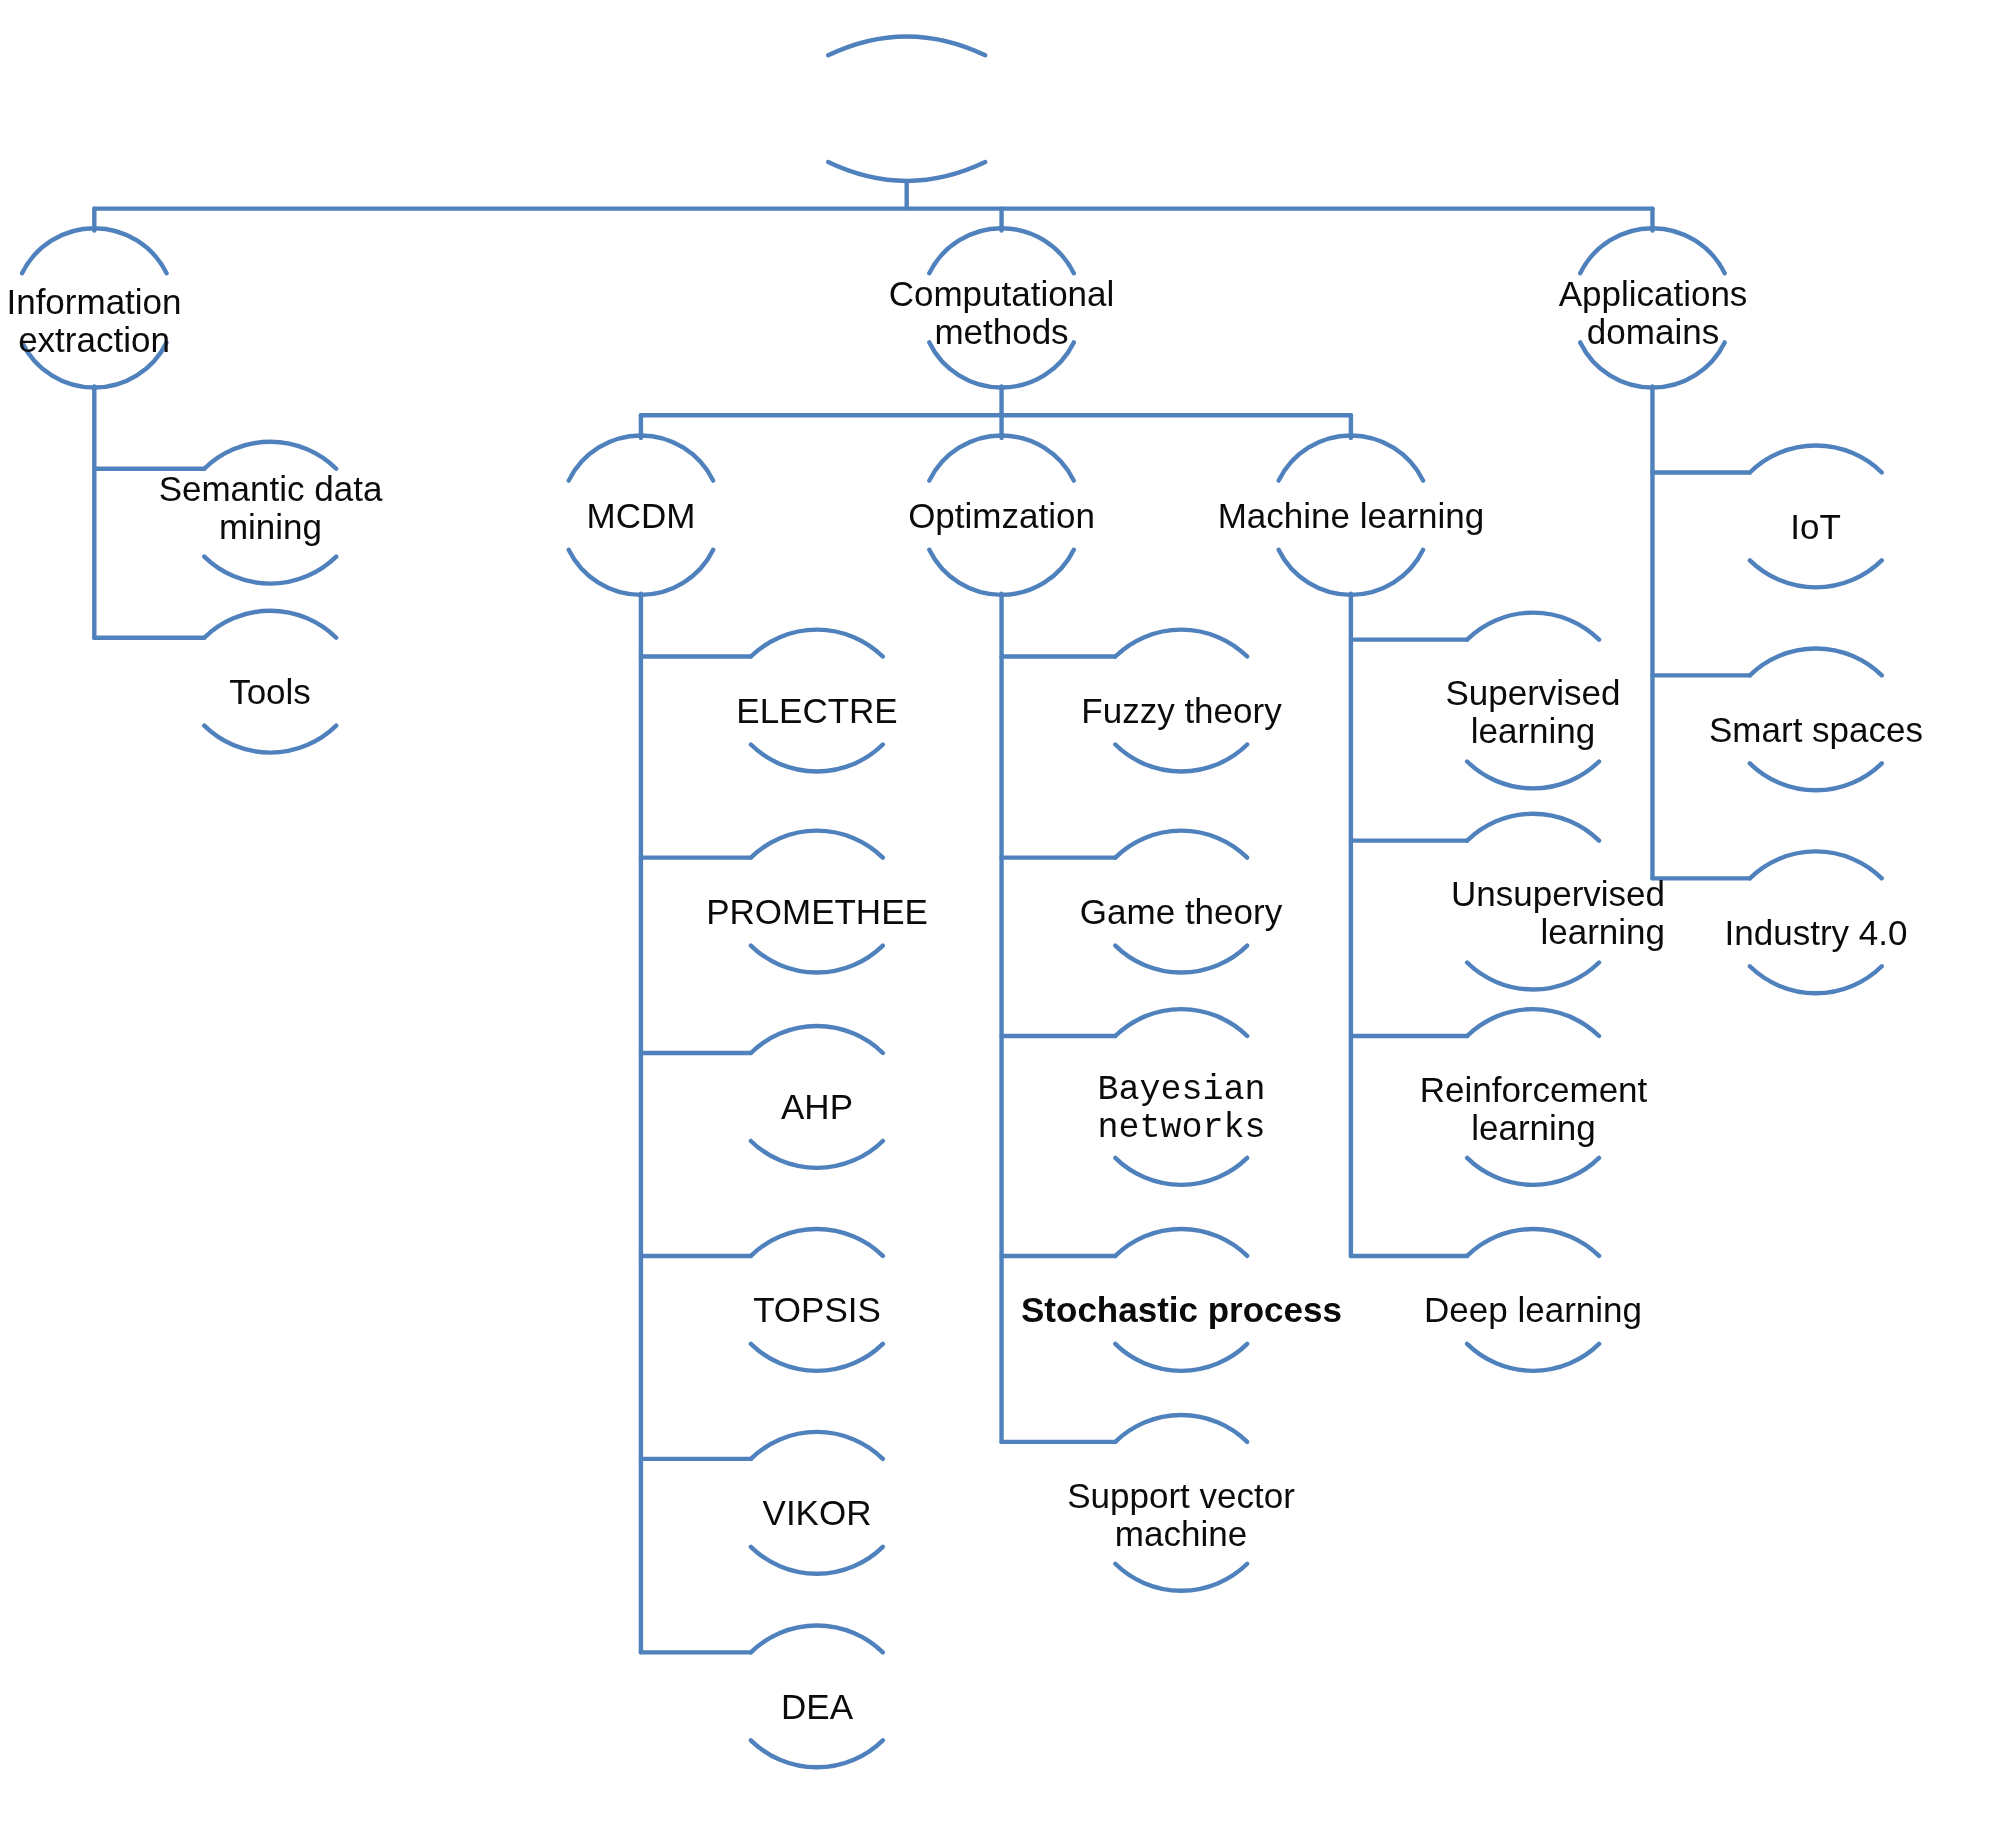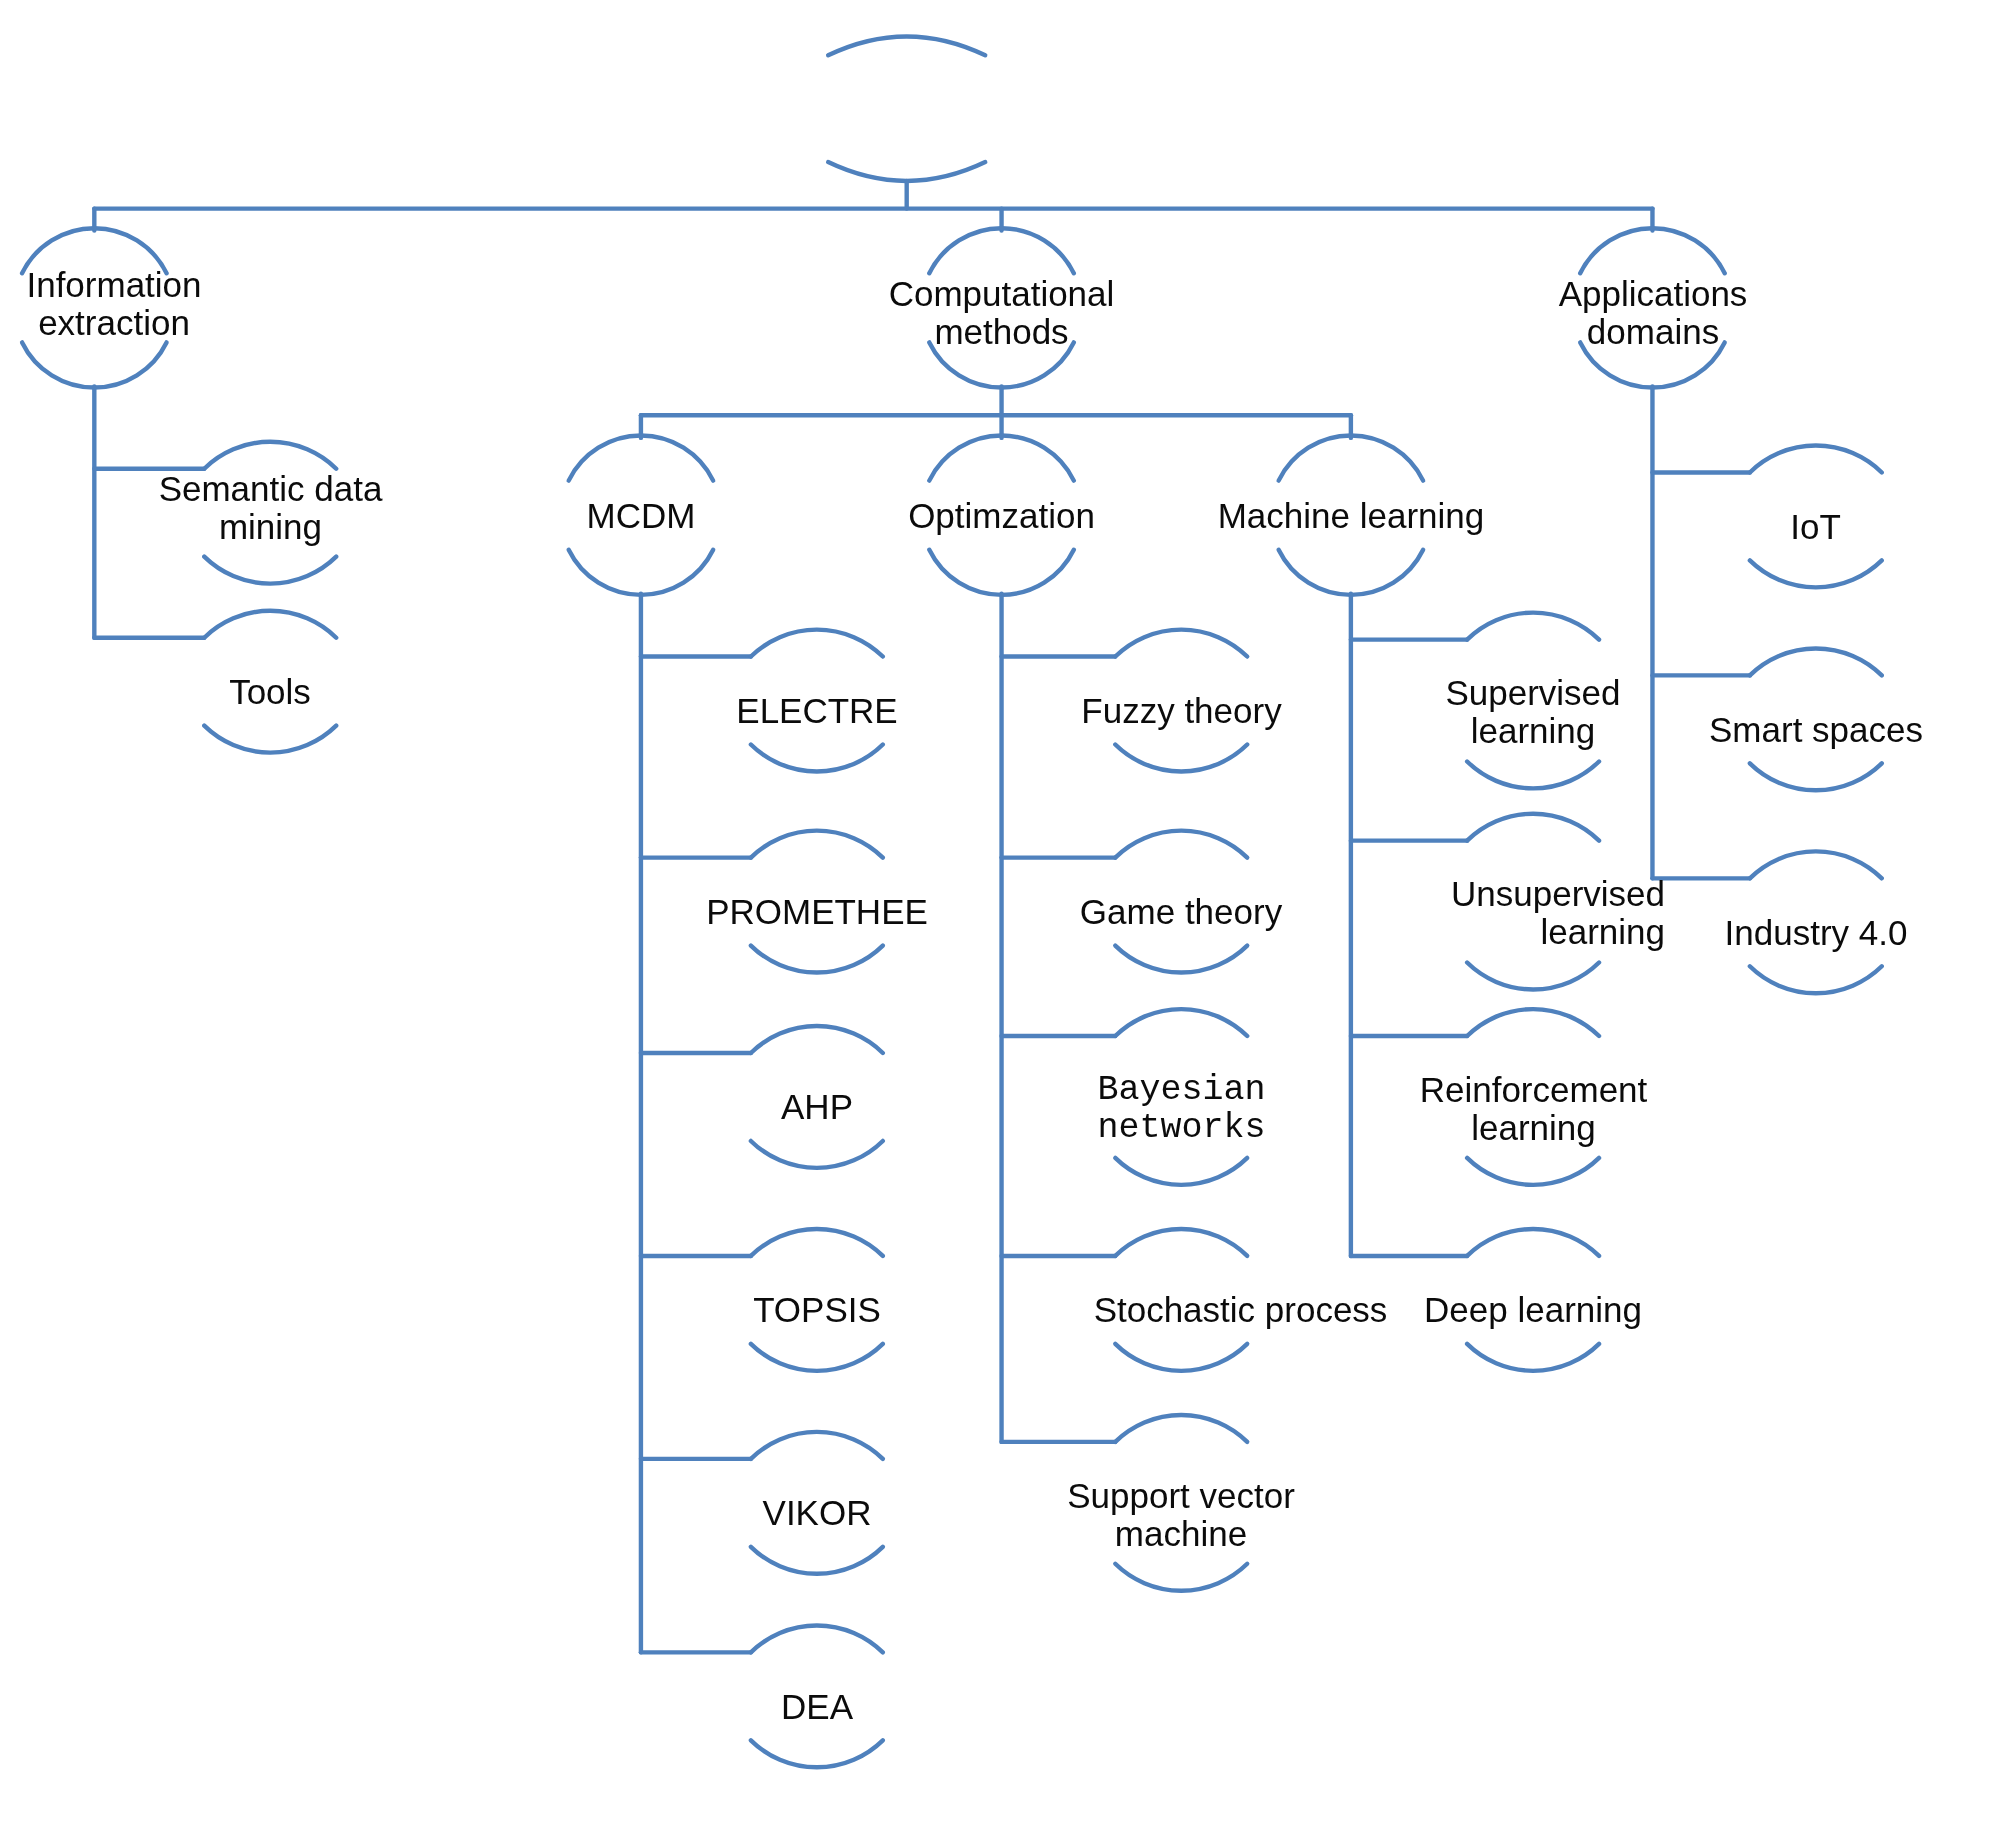--- a/index.html
+++ b/index.html
@@ -128,39 +128,39 @@
     <path d="M 2630 1398 L 2785 1398"></path>
     <path d="M 2785 752 A 150 150 0 0 1 2995 752"></path>
     <path d="M 2785 892 A 150 150 0 0 0 2995 892"></path>
     <path d="M 2785 1075 A 150 150 0 0 1 2995 1075"></path>
     <path d="M 2785 1215 A 150 150 0 0 0 2995 1215"></path>
     <path d="M 2785 1398 A 150 150 0 0 1 2995 1398"></path>
     <path d="M 2785 1538 A 150 150 0 0 0 2995 1538"></path>
   </svg>
 
 
-  <div class="lbl" style="left:0px;top:266px;width:188px;margin-left:20px;">Information extraction</div>
+  <div class="lbl" style="left:0px;top:283px;width:188px;">Information extraction</div>
   <div class="lbl" style="left:151px;top:470px;width:239px;">Semantic data mining</div>
   <div class="lbl" style="left:176px;top:673px;width:188px;">Tools</div>
 
   <div class="lbl" style="left:876px;top:275px;width:251px;">Computational methods</div>
 
   <div class="lbl" style="left:547px;top:497px;width:188px;">MCDM</div>
   <div class="lbl" style="left:704px;top:692px;width:226px;">ELECTRE</div>
   <div class="lbl" style="left:685px;top:893px;width:264px;">PROMETHEE</div>
   <div class="lbl" style="left:723px;top:1088px;width:188px;">AHP</div>
   <div class="lbl" style="left:723px;top:1291px;width:188px;">TOPSIS</div>
   <div class="lbl" style="left:723px;top:1494px;width:188px;">VIKOR</div>
   <div class="lbl" style="left:723px;top:1688px;width:188px;">DEA</div>
 
   <div class="lbl" style="left:876px;top:497px;width:251px;">Optimzation</div>
   <div class="lbl" style="left:1056px;top:692px;width:251px;">Fuzzy theory</div>
   <div class="lbl" style="left:1043px;top:893px;width:276px;">Game theory</div>
   <div class="lbl" style="left:1081px;top:1071px;width:201px;font-family:Liberation Mono, monospace;">Bayesian networks</div>
-  <div class="lbl" style="left:1052px;top:1291px;width:377px;">Stochastic process</div>
+  <div class="lbl" style="left:993px;top:1291px;width:377px;font-weight:bold;">Stochastic process</div>
   <div class="lbl" style="left:1043px;top:1477px;width:276px;">Support vector machine</div>
 
   <div class="lbl" style="left:1194px;top:497px;width:314px;">Machine learning</div>
   <div class="lbl" style="left:1420px;top:674px;width:226px;">Supervised learning</div>
   <div class="lbl" style="left:1401px;top:875px;width:264px;text-align:right;">Unsupervised learning</div>
   <div class="lbl" style="left:1389px;top:1071px;width:289px;">Reinforcement learning</div>
   <div class="lbl" style="left:1395px;top:1291px;width:276px;">Deep learning</div>
 
   <div class="lbl" style="left:1546px;top:275px;width:214px;">Applications domains</div>
   <div class="lbl" style="left:1740px;top:508px;width:151px;">IoT</div>

